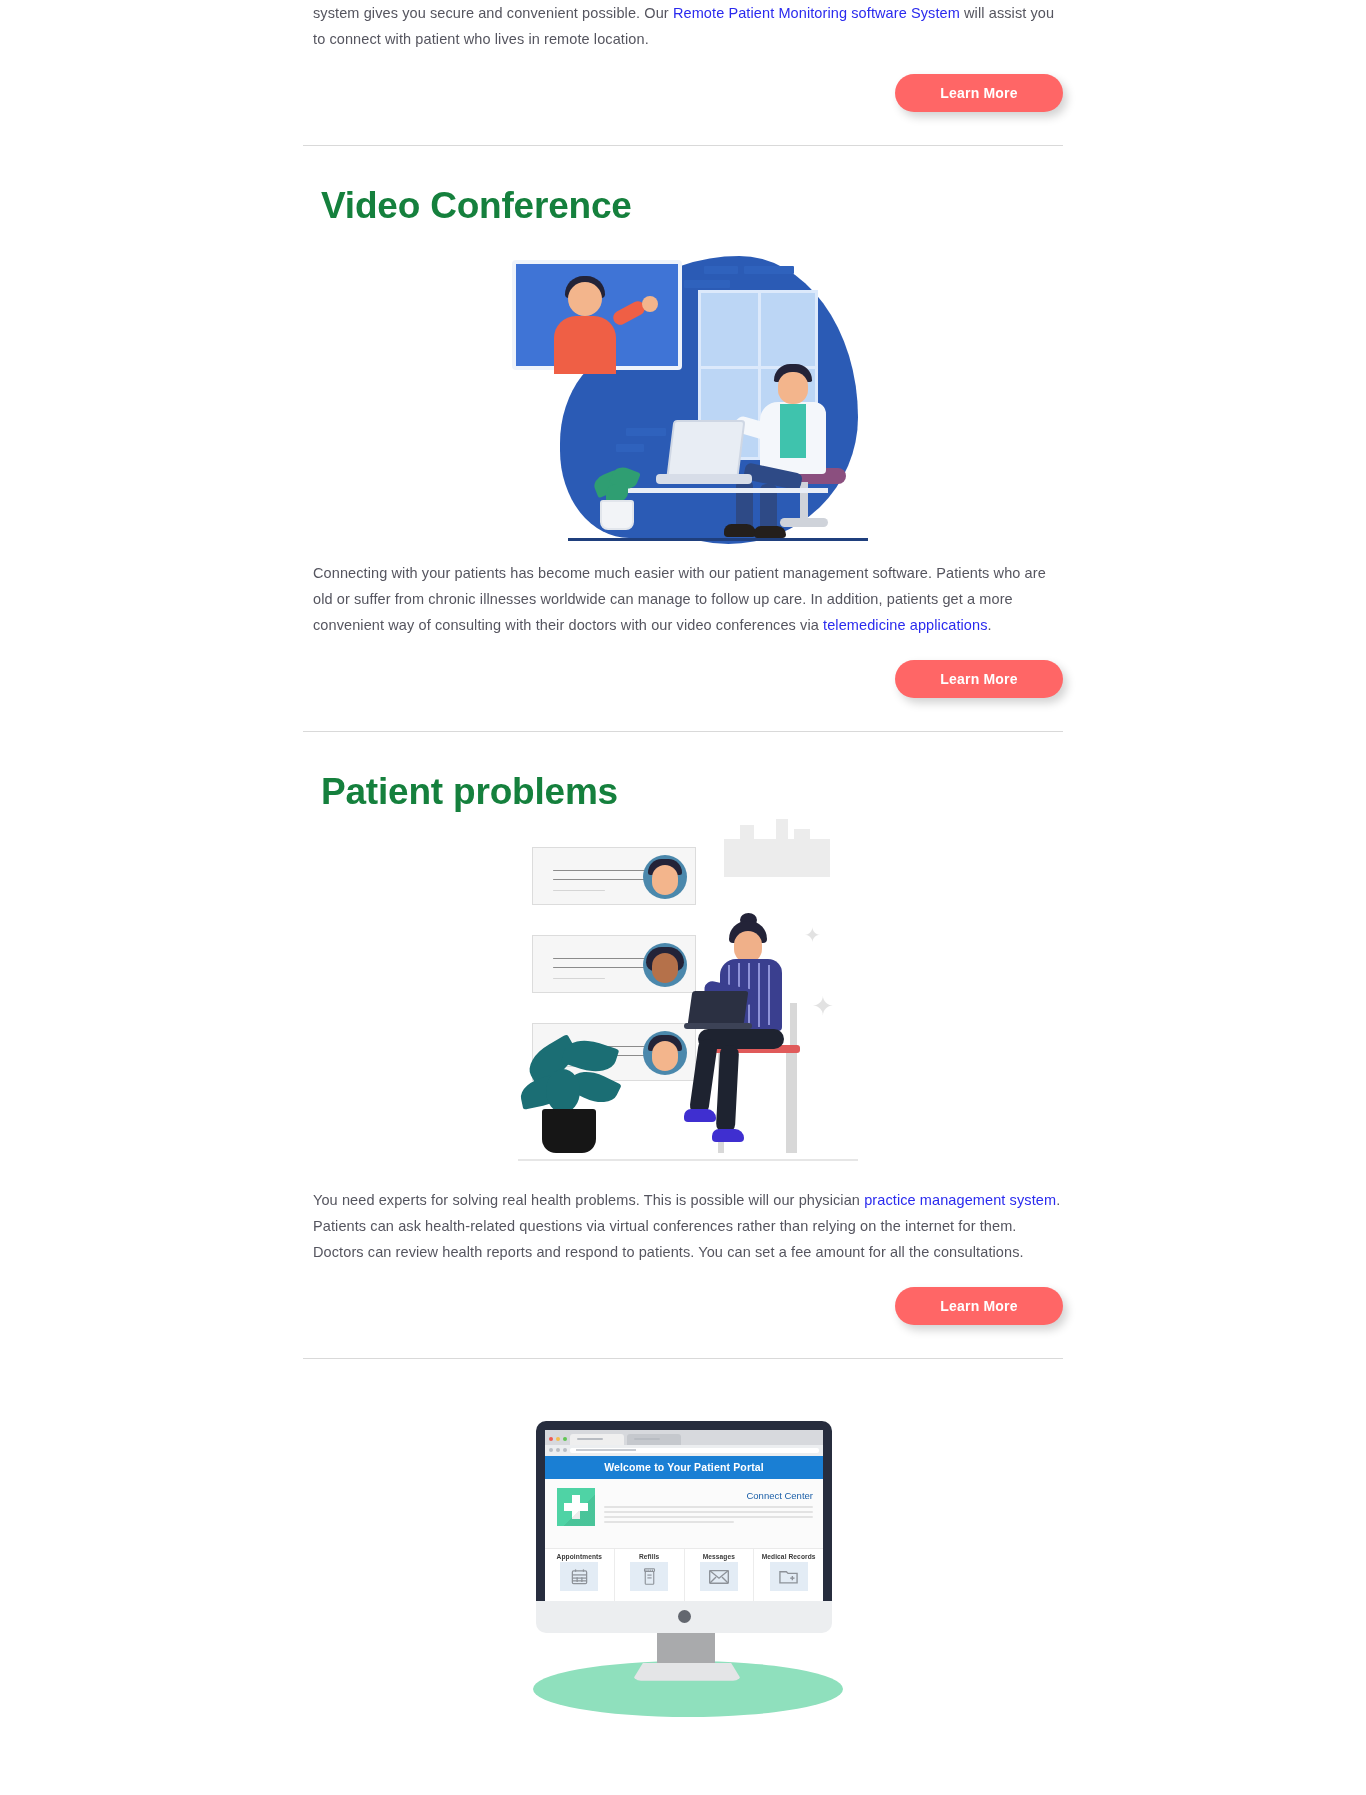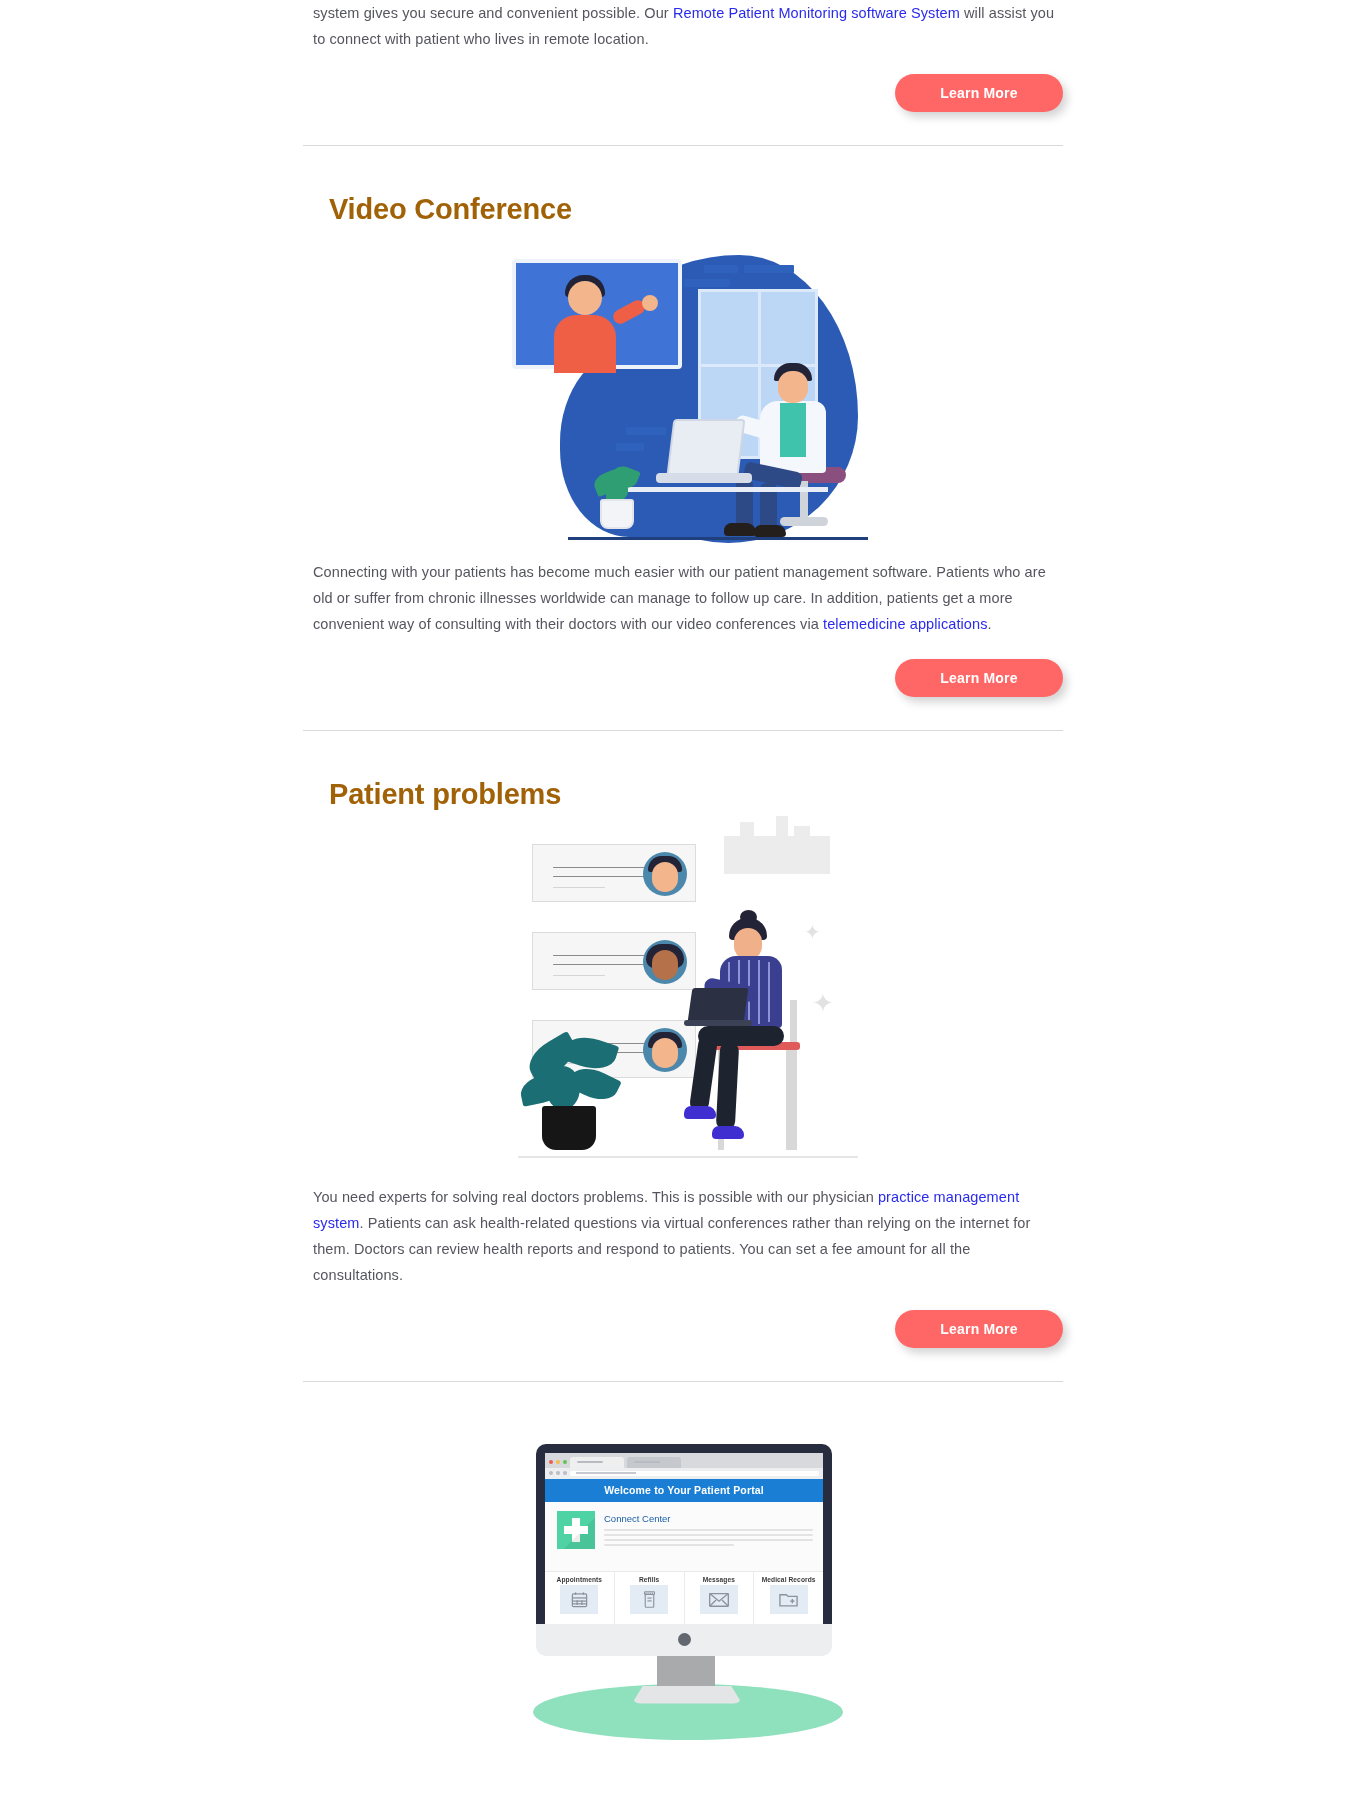--- a/index.html
+++ b/index.html
@@ -19,26 +19,26 @@
     line-height: 26px;
     color: #55555f;
     letter-spacing: .1px;
     margin: 0;
   }
   .para a, .link {
     color: #2a2aee;
     text-decoration: none;
   }
   h2.section-title {
-    font-size: 29px;
+    font-size: 37px;
     line-height: 1.2;
     font-weight: 700;
-    color: #a16207;
+    color: #15803d;
     letter-spacing: -0.2px;
-    margin: 16px;
+    margin: 8px;
   }
 
   
   .divider {
     height: 1px;
     background: #d9d9d9;
     width: 760px;
     margin: 0 auto;
   }
 
@@ -225,21 +225,21 @@
     position:absolute; left:0; bottom:4px; width:310px; height:56px;
     background:#8fe0bd; border-radius:50%;
   }
   .pp-monitor{
     position:absolute; left:3px; top:0; width:296px; height:180px;
     background:#272d3e; border-radius:10px 10px 0 0;
     padding: 9px 9px 0 9px;
   }
   .pp-screen{
     width:100%; height:171px; background:#ef4444; overflow:hidden;
-    display:flex; flex-direction:column;
+    display:flex; flex-direction:column;text-align:right;
   }
   .pp-chrome{
     height:15px; background:#d7d9dd; display:flex; align-items:flex-end; padding-left:4px; gap:3px;
   }
   .pp-dot{ width:4px;height:4px;border-radius:50%; margin-bottom:4px;}
   .pp-tab{
     height:11px; width:54px; background:#efefef; border-radius:3px 3px 0 0;
     margin-bottom:0; position:relative;
   }
   .pp-tab.inactive{ background:#c5c8cd; }
@@ -466,21 +466,21 @@
         <div class="pq-leaf2" style="left:2px; top:244px; width:50px; height:28px; transform:rotate(-12deg);"></div>
         <div class="pq-leaf2" style="left:52px; top:240px; width:48px; height:28px; transform:rotate(26deg);"></div>
         <div class="pq-leaf2" style="left:28px; top:236px; width:34px; height:44px; border-radius:50%;"></div>
         <div class="pq-plant-pot"></div>
 
         <div class="pq-floor"></div>
       </div>
     </div>
 
     <p class="para" style="margin-top:14px;">
-      <span>You need experts for solving real doctors problems. This is possible with our physician </span><a class="link" href="#">practice management system</a><span>. Patients can ask health-related questions via virtual conferences rather than relying on the internet for them. Doctors can review health reports and respond to patients. You can set a fee amount for all the consultations.</span>
+      <span>You need experts for solving real health problems. This is possible will our physician </span><a class="link" href="#">practice management system</a><span>. Patients can ask health-related questions via virtual conferences rather than relying on the internet for them. Doctors can review health reports and respond to patients. You can set a fee amount for all the consultations.</span>
     </p>
 
     <div class="btn-row" style="margin-top:22px;">
       <button class="btn-learn">Learn More</button>
     </div>
   </div>
 
   <div class="divider" style="margin-top:33px;"></div>
 
   <div class="wrap" style="padding-top:30px;">

